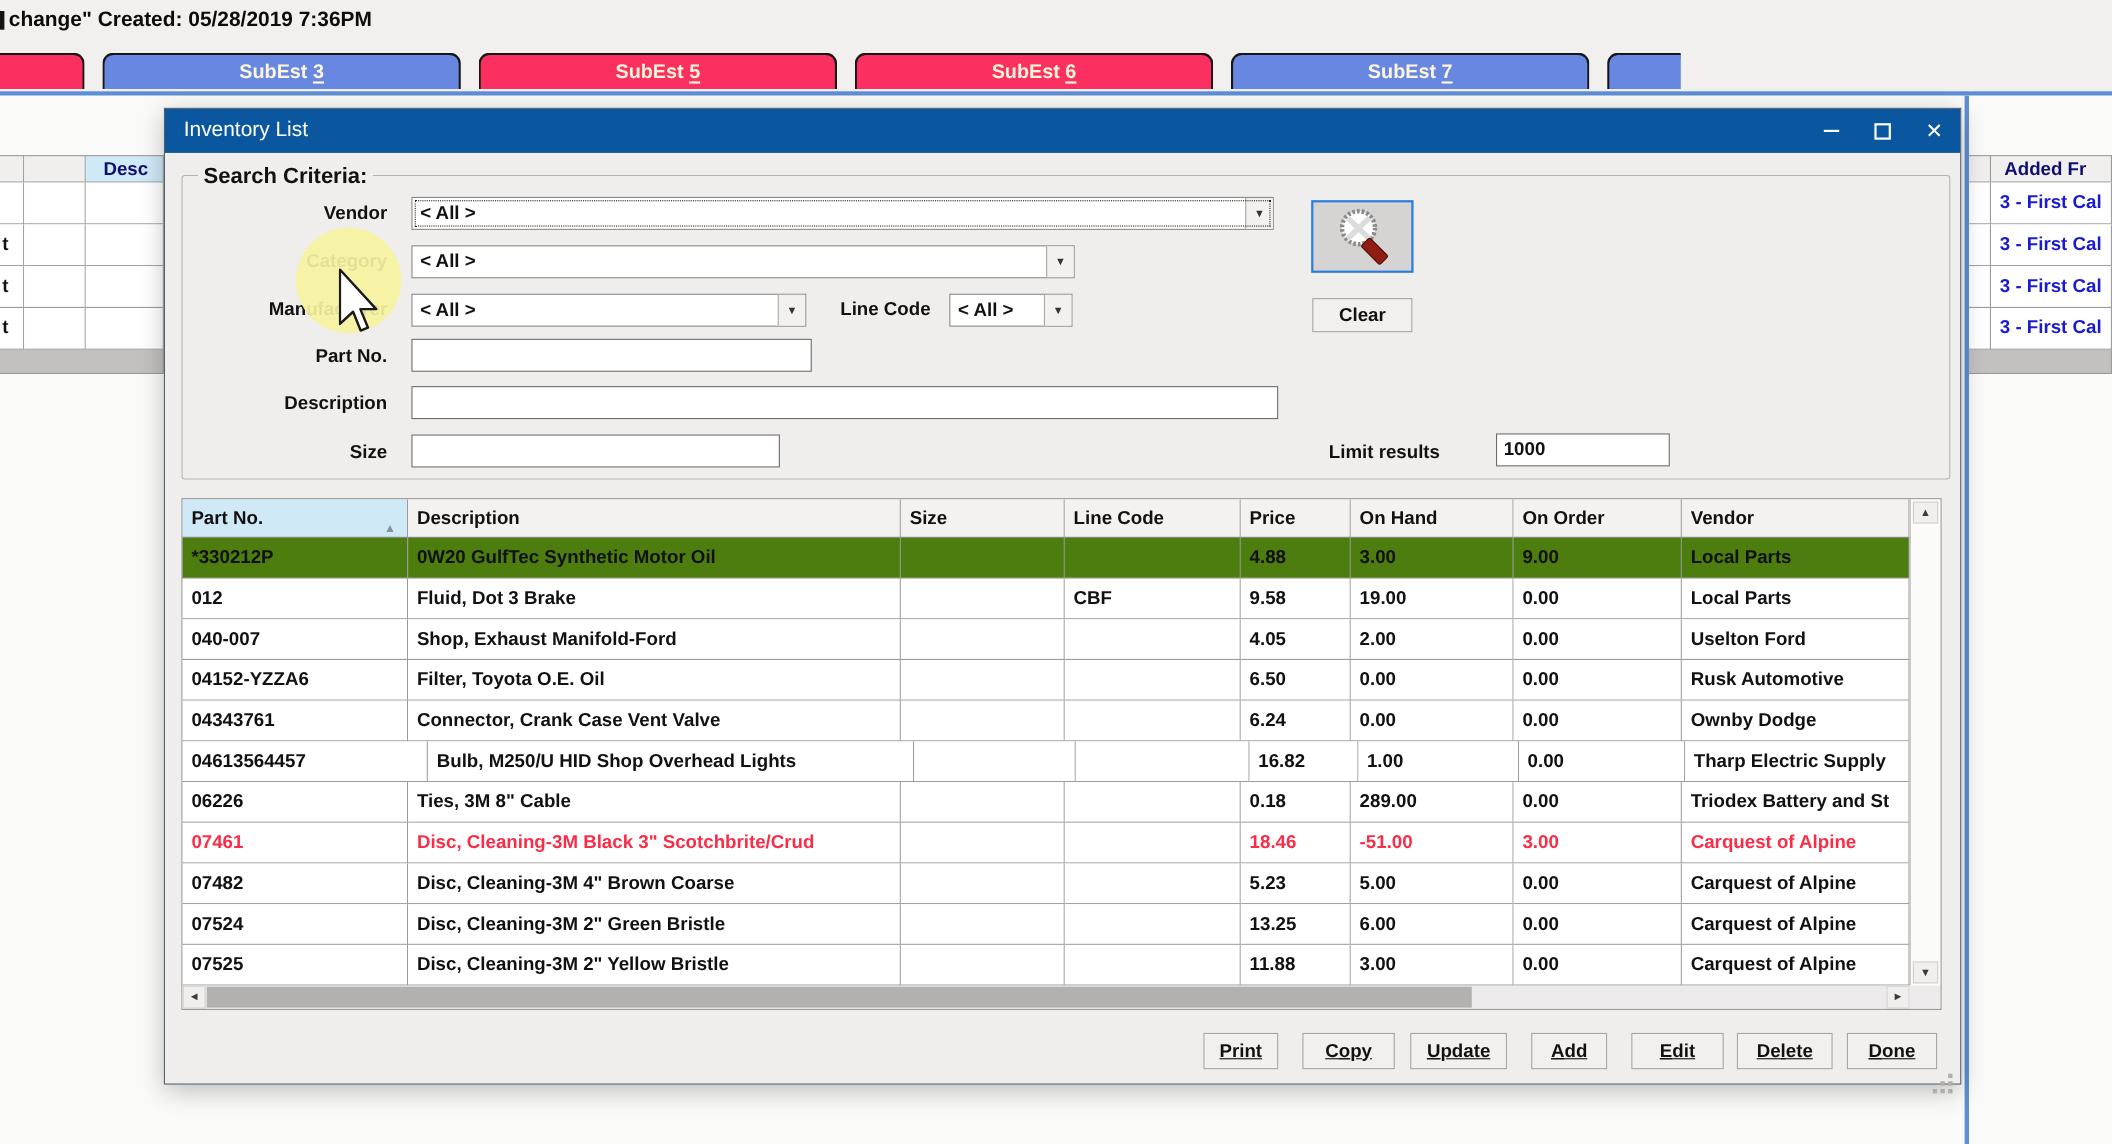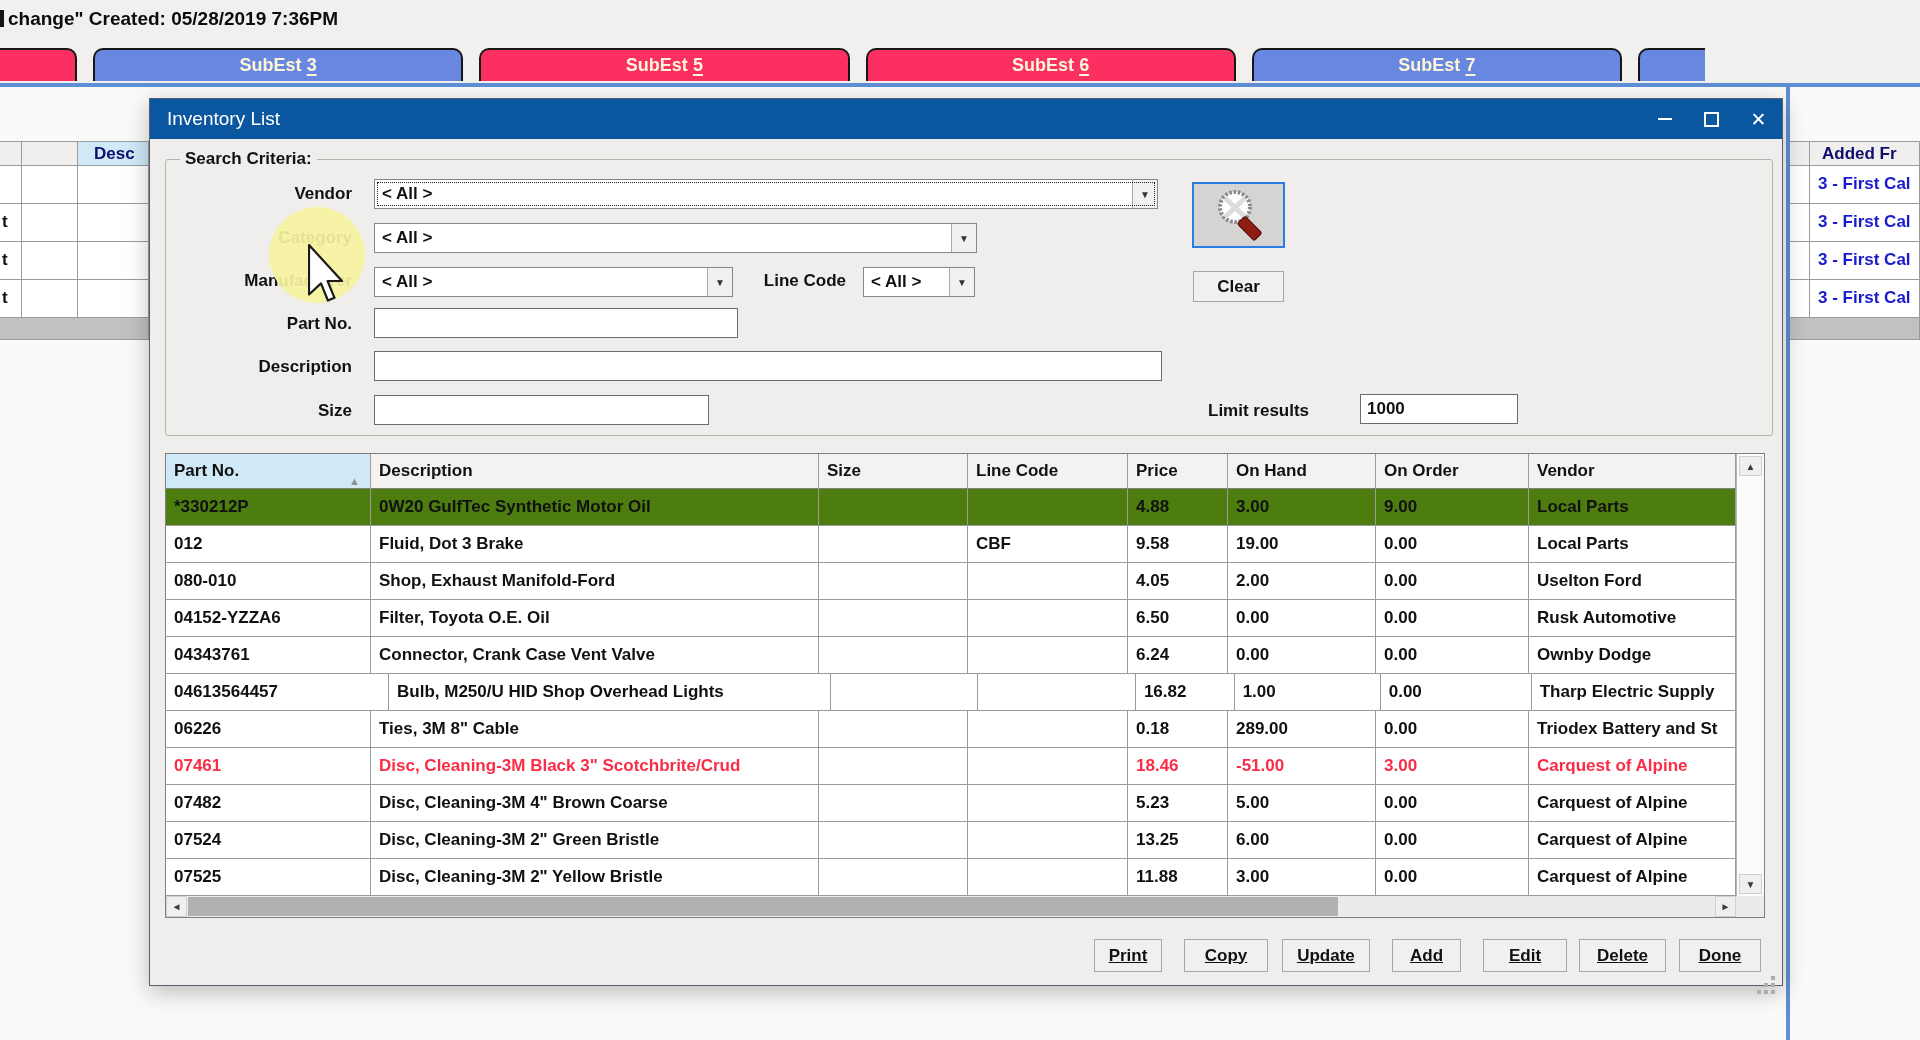--- a/index.html
+++ b/index.html
@@ -8,21 +8,21 @@
     position:relative; width:1920px; height:1040px; overflow:hidden;
     background:#f1f0ee; font-family:"Liberation Sans", sans-serif; color:#111;
   }
 
   
   .top-bar { position:absolute; left:0; top:0; width:1920px; height:48px; background:#f1f0ee; }
   .top-bar-text { position:absolute; left:8px; top:8px; font-size:19px; font-weight:700; color:#0c0c0c; }
   .top-clip { position:absolute; left:0; top:10px; width:4px; height:17px; background:#141414; }
 
   
-  .tab-row { position:absolute; left:0; top:48px; width:1705px; height:33px; display:flex; gap:16px; }
+  .tab-row { position:absolute; left:0; top:48px; width:1528px; height:33px; display:flex; gap:16px; }
   .tab {
     height:33px; border:2px solid #161616; border-bottom:none;
     border-radius:10px 10px 0 0; display:flex; align-items:center; justify-content:center;
     font-size:18px; font-weight:700; color:#fdf5d7; cursor:default;
   }
   .tab.pink { background:#fb3061; }
   .tab.blue { background:#6787e0; }
   .tab.stub-left  { width:77px; border-left:none; border-radius:0 10px 0 0; }
   .tab.stub-right { width:67px; border-right:none; border-radius:10px 0 0 0; }
   .tab.mid { flex:1 1 0; }
@@ -49,21 +49,21 @@
   .min-glyph { width:14px; height:2px; background:#fff; display:block; }
   .max-glyph { width:15px; height:15px; border:2px solid #fff; display:block; }
   .close-glyph { font-size:19px; line-height:19px; }
 
   .dlg-body { position:absolute; left:0; top:40px; width:1632px; height:847px; }
 
   
   .groupbox { position:absolute; left:15px; top:20px; width:1608px; height:277px;
               border:1px solid #b5b3b0; border-radius:3px; }
   .group-label { position:absolute; left:14px; top:-11px; background:#efeeec; padding:0 5px;
-                 font-size:17px; font-weight:700; }
+                 font-size:20px; font-weight:700; }
 
   .fld-label { position:absolute; width:178px; left:24px; text-align:right; font-size:17px; font-weight:700; height:22px; line-height:22px; }
   .combo { position:absolute; height:30px; background:#fff; border:1px solid #8a8886; display:flex; align-items:center; }
   .combo.focused { outline:1px dotted #222; outline-offset:-4px; }
   .combo-val { font-size:17px; font-weight:700; padding-left:7px; flex:1 1 auto; white-space:nowrap; overflow:hidden; }
   .combo-arrow { width:25px; height:100%; border-left:1px solid #aaa8a6; background:#f2f1ef;
                  display:flex; align-items:center; justify-content:center; font-size:10px; color:#333; }
   .txt-input { position:absolute; height:30px; background:#fff; border:1px solid #6e6c6a;
                font-family:"Liberation Sans",sans-serif; font-size:17px; font-weight:700; padding:0 6px; color:#111; }
 
@@ -260,21 +260,21 @@
               <div class="cell" style="width: 205px;">012</div>
               <div class="cell" style="width: 448px;">Fluid, Dot 3 Brake</div>
               <div class="cell" style="width: 149px;"></div>
               <div class="cell" style="width: 160px;">CBF</div>
               <div class="cell" style="width: 100px;">9.58</div>
               <div class="cell" style="width: 148px;">19.00</div>
               <div class="cell" style="width: 153px;">0.00</div>
               <div class="cell" style="width: 207px;">Local Parts</div>
             </div>
             <div class="inv-row normal">
-              <div class="cell" style="width: 205px;">080-010</div>
+              <div class="cell" style="width: 205px;">040-007</div>
               <div class="cell" style="width: 448px;">Shop, Exhaust Manifold-Ford</div>
               <div class="cell" style="width: 149px;"></div>
               <div class="cell" style="width: 160px;"></div>
               <div class="cell" style="width: 100px;">4.05</div>
               <div class="cell" style="width: 148px;">2.00</div>
               <div class="cell" style="width: 153px;">0.00</div>
               <div class="cell" style="width: 207px;">Uselton Ford</div>
             </div>
             <div class="inv-row normal">
               <div class="cell" style="width: 205px;">04152-YZZA6</div>

